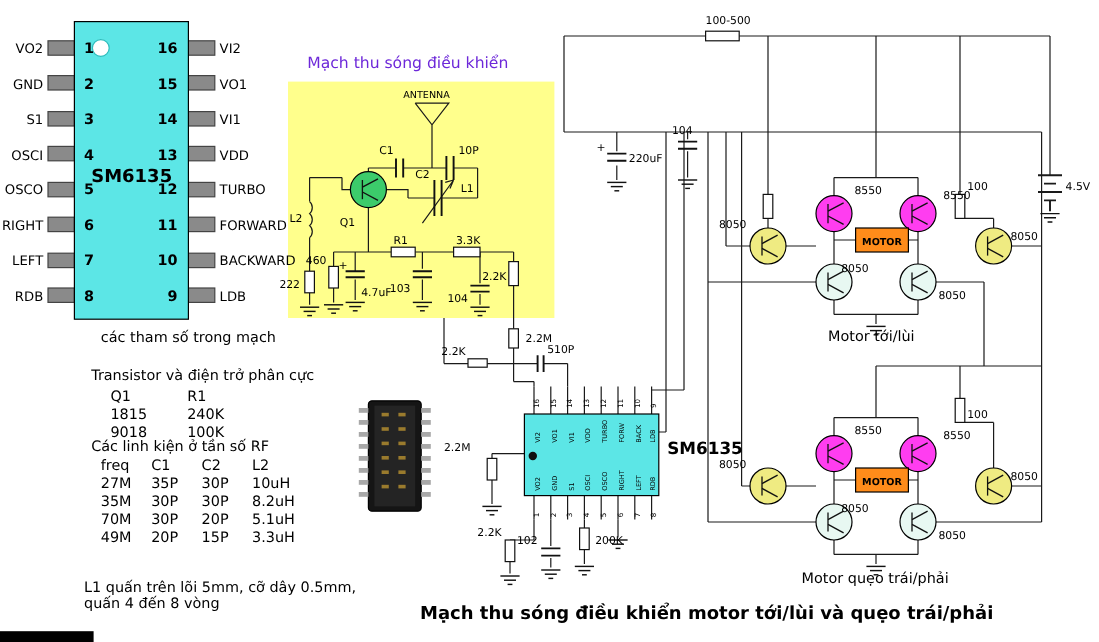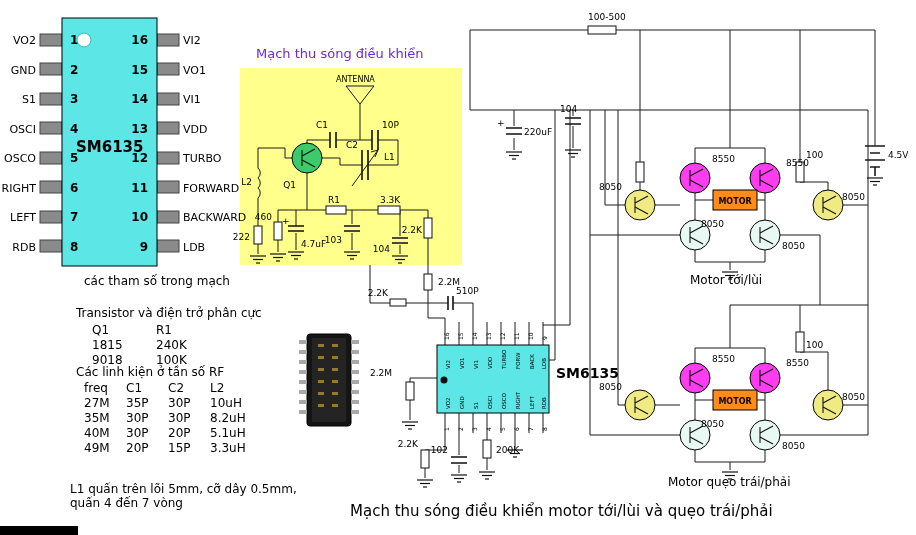--- a/index.html
+++ b/index.html
@@ -16,21 +16,21 @@
   .t12{font-size:12px}
   .t12b{font-size:12px;font-weight:bold}
   .t14b{font-size:14px;font-weight:bold}
   .t15b{font-size:15px;font-weight:bold}
   .note{position:absolute;font-size:12px;white-space:nowrap;line-height:14px}
   .ntable{position:absolute;border-collapse:collapse;font-size:12px}
   .ntable td{padding:0 6px 1px 0;white-space:nowrap}
   .bias td:first-child{min-width:58px}
   .rf td{min-width:36px}
   .rxhead{position:absolute;font-size:13px;color:#6d28d9;white-space:nowrap}
-  .title{position:absolute;font-size:15px;font-weight:normal;white-space:nowrap}
+  .title{position:absolute;font-size:15px;font-weight:bold;white-space:nowrap}
   .blackbar{position:absolute;left:0;top:526px;width:78px;height:9px;background:#000}
 </style>
 </head>
 <body>
 
 <div id="stage">
 
 <svg id="schem" width="916" height="535" viewBox="0 0 916 535">
   <defs>
     <g id="gnd" stroke="#111" stroke-width="1.2">
@@ -423,36 +423,36 @@
     <td>30P</td>
     <td>10uH</td>
   </tr>
   <tr>
     <td>35M</td>
     <td>30P</td>
     <td>30P</td>
     <td>8.2uH</td>
   </tr>
   <tr>
-    <td>40M</td>
+    <td>70M</td>
     <td>30P</td>
     <td>20P</td>
     <td>5.1uH</td>
   </tr>
   <tr>
     <td>49M</td>
     <td>20P</td>
     <td>15P</td>
     <td>3.3uH</td>
   </tr>
 </tbody>
     </table>
 
 <div class="note" style="left:70px;top:482px">
   <div>L1 quấn trên lõi 5mm, cỡ dây 0.5mm,</div>
-  <div>quấn 4 đến 7 vòng</div>
+  <div>quấn 4 đến 8 vòng</div>
 </div>
 
 <div class="title" style="left:350px;top:502px">Mạch thu sóng điều khiển motor tới/lùi và quẹo trái/phải</div>
 
 <div class="blackbar"></div>
 
 </div>
 
 </body></html>

